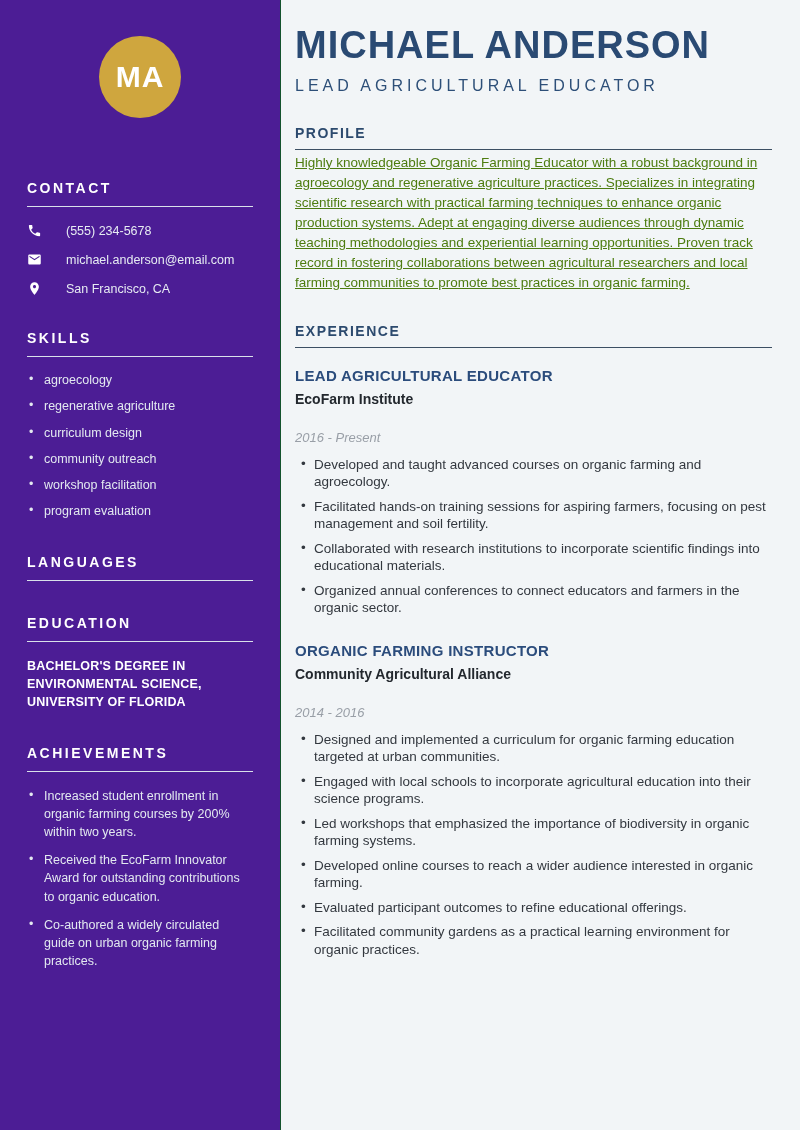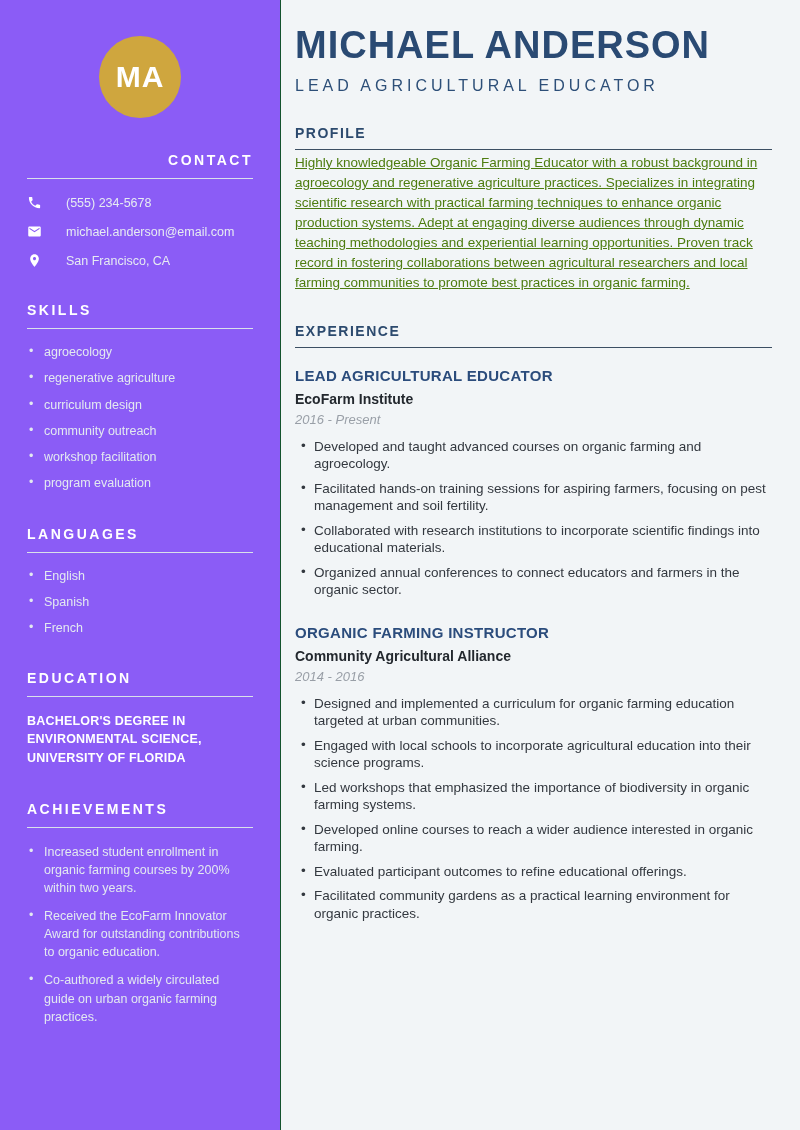--- a/index.html
+++ b/index.html
@@ -12,40 +12,40 @@
     width: 800px;
     height: 1130px;
     display: flex;
     overflow: hidden;
   }
 
   
   .sidebar {
     width: 280px;
     flex-shrink: 0;
-    background: #8b5cf6;
+    background: #4c1d95;
     color: #e6ebf2;
     padding: 36px 27px 20px 27px;
   }
   .avatar {
     width: 82px;
     height: 82px;
     border-radius: 50%;
     background: #cfa63e;
     color: #ffffff;
     display: flex;
     align-items: center;
     justify-content: center;
     font-size: 30px;
     font-weight: bold;
     letter-spacing: 1px;
     margin: 0 auto;
   }
   .side-section { margin-top: 34px; }
-  .side-section.first { margin-top: 34px; text-align: right; }
+  .side-section.first { margin-top: 62px; }
   .side-heading {
     color: #ffffff;
     font-size: 14px;
     font-weight: bold;
     letter-spacing: 2.5px;
     margin: 0;
   }
   .side-rule {
     border: none;
     border-top: 1.5px solid #d9e1ea;
@@ -142,21 +142,21 @@
     font-weight: bold;
     letter-spacing: 0.3px;
   }
   .company {
     margin-top: 7px;
     color: #23282e;
     font-size: 14px;
     font-weight: bold;
   }
   .dates {
-    margin-top: 5px;
+    margin-top: 23px;
     color: #999fa7;
     font-size: 13px;
     font-style: italic;
   }
   .bullets {
     list-style: none;
     margin: 11px 0 0 0;
     padding: 0 0 0 6px;
   }
   .bullets li {
@@ -225,26 +225,20 @@
           <li>curriculum design</li>
           <li>community outreach</li>
           <li>workshop facilitation</li>
           <li>program evaluation</li>
         </ul>
     </section>
 
     <section class="side-section">
       <h2 class="side-heading">LANGUAGES</h2>
       <hr class="side-rule">
-      <ul class="side-list">
-
-      <li>English</li>
-          <li>Spanish</li>
-          <li>French</li>
-        </ul>
     </section>
 
     <section class="side-section">
       <h2 class="side-heading">EDUCATION</h2>
       <hr class="side-rule">
       <div class="degree">BACHELOR'S DEGREE IN ENVIRONMENTAL SCIENCE, UNIVERSITY OF FLORIDA</div>
     </section>
 
     <section class="side-section">
       <h2 class="side-heading">ACHIEVEMENTS</h2>

